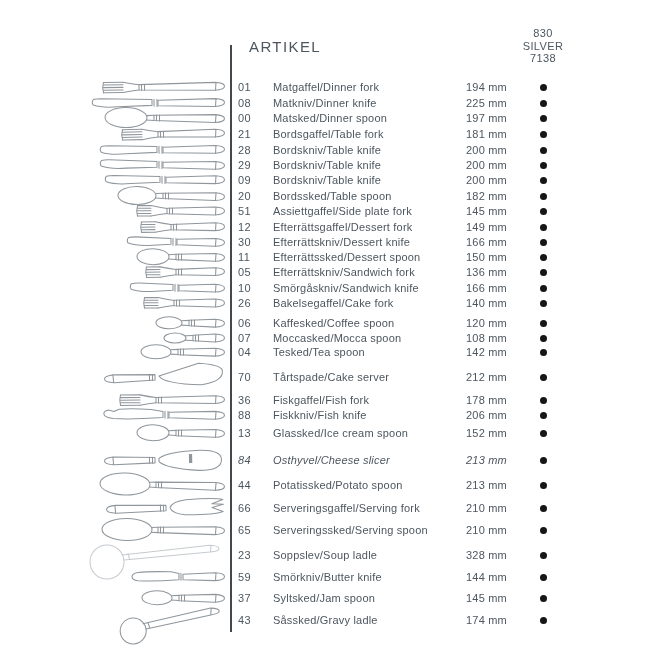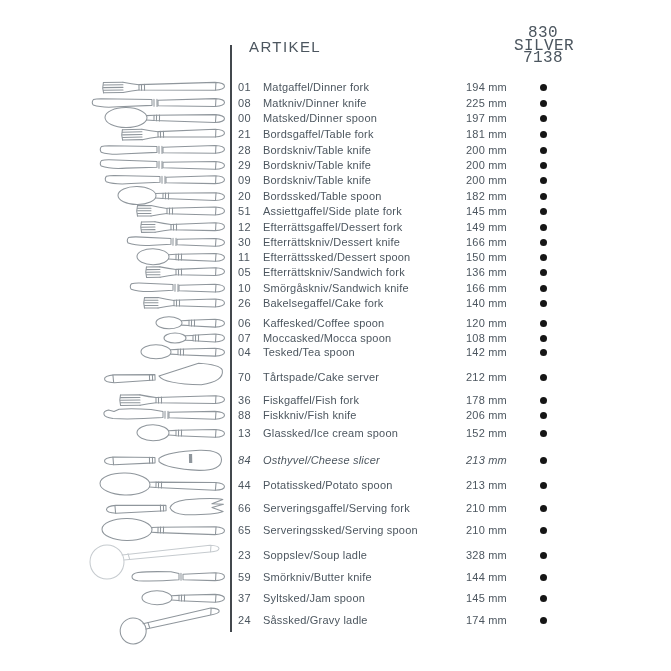--- a/index.html
+++ b/index.html
@@ -1,24 +1,24 @@
 <!DOCTYPE html>
 <html><head>
 <meta charset="utf-8">
 <style>
   html,body{margin:0;padding:0;background:#fff;}
   .page{position:relative;width:671px;height:671px;background:#ffffff;overflow:hidden;
         font-family:"Liberation Sans",sans-serif;color:var(--text,#4c565f);}
   .title{position:absolute;left:249px;top:38px;font-size:15px;letter-spacing:1.4px;font-weight:400;}
   .series{position:absolute;left:514px;top:27px;width:58px;text-align:center;
-          font-size:16px;line-height:12.5px;letter-spacing:0.4px;font-family:Liberation Mono, monospace;}
+          font-size:11px;line-height:12.5px;letter-spacing:0.4px;}
   .rule{position:absolute;left:230px;top:45px;width:2px;height:587px;background:var(--rule,#43484d);}
   .row{position:absolute;left:238px;width:334px;height:16px;line-height:16px;
        font-size:11px;letter-spacing:0.2px;white-space:nowrap;}
-  .row .num{display:inline-block;width:19px;margin-right:6px;letter-spacing:0.5px;}
+  .row .num{display:inline-block;width:19px;margin-right:16px;letter-spacing:0.5px;}
   .row .sz{position:absolute;left:228px;top:0;}
   .row .dot{position:absolute;left:302px;top:4.5px;width:7px;height:7px;border-radius:50%;
             background:var(--bullet,#161616);}
   .draw{position:absolute;}
   .draw svg{display:block;overflow:visible;}
   .draw svg path,.draw svg ellipse,.draw svg circle{
       fill:none;stroke:var(--draw,#8f969c);stroke-width:1.05;
       stroke-linecap:round;stroke-linejoin:round;}
   .draw svg rect.slot{fill:var(--draw,#8f969c);stroke:none;}
   .draw.light svg path,.draw.light svg circle{stroke:var(--draw-light,#c6cbcf);}
@@ -396,15 +396,15 @@
       <div class="row" style="top: 392px;"><span class="num">36</span><span class="nm">Fiskgaffel/Fish fork</span><span class="sz">178 mm</span><span class="dot"></span></div>
       <div class="row" style="top: 407px;"><span class="num">88</span><span class="nm">Fiskkniv/Fish knife</span><span class="sz">206 mm</span><span class="dot"></span></div>
       <div class="row" style="top: 425px;"><span class="num">13</span><span class="nm">Glassked/Ice cream spoon</span><span class="sz">152 mm</span><span class="dot"></span></div>
       <div class="row" style="top: 452px; font-style: italic;"><span class="num">84</span><span class="nm">Osthyvel/Cheese slicer</span><span class="sz">213 mm</span><span class="dot"></span></div>
       <div class="row" style="top: 477px;"><span class="num">44</span><span class="nm">Potatissked/Potato spoon</span><span class="sz">213 mm</span><span class="dot"></span></div>
       <div class="row" style="top: 500px;"><span class="num">66</span><span class="nm">Serveringsgaffel/Serving fork</span><span class="sz">210 mm</span><span class="dot"></span></div>
       <div class="row" style="top: 522px;"><span class="num">65</span><span class="nm">Serveringssked/Serving spoon</span><span class="sz">210 mm</span><span class="dot"></span></div>
       <div class="row" style="top: 547px;"><span class="num">23</span><span class="nm">Soppslev/Soup ladle</span><span class="sz">328 mm</span><span class="dot"></span></div>
       <div class="row" style="top: 569px;"><span class="num">59</span><span class="nm">Smörkniv/Butter knife</span><span class="sz">144 mm</span><span class="dot"></span></div>
       <div class="row" style="top: 590px;"><span class="num">37</span><span class="nm">Syltsked/Jam spoon</span><span class="sz">145 mm</span><span class="dot"></span></div>
-      <div class="row" style="top: 612px;"><span class="num">24</span><span class="nm">Såssked/Gravy ladle</span><span class="sz">174 mm</span><span class="dot"></span></div>
+      <div class="row" style="top: 612px;"><span class="num">43</span><span class="nm">Såssked/Gravy ladle</span><span class="sz">174 mm</span><span class="dot"></span></div>
     </div>
 </div>
 
 </body></html>

